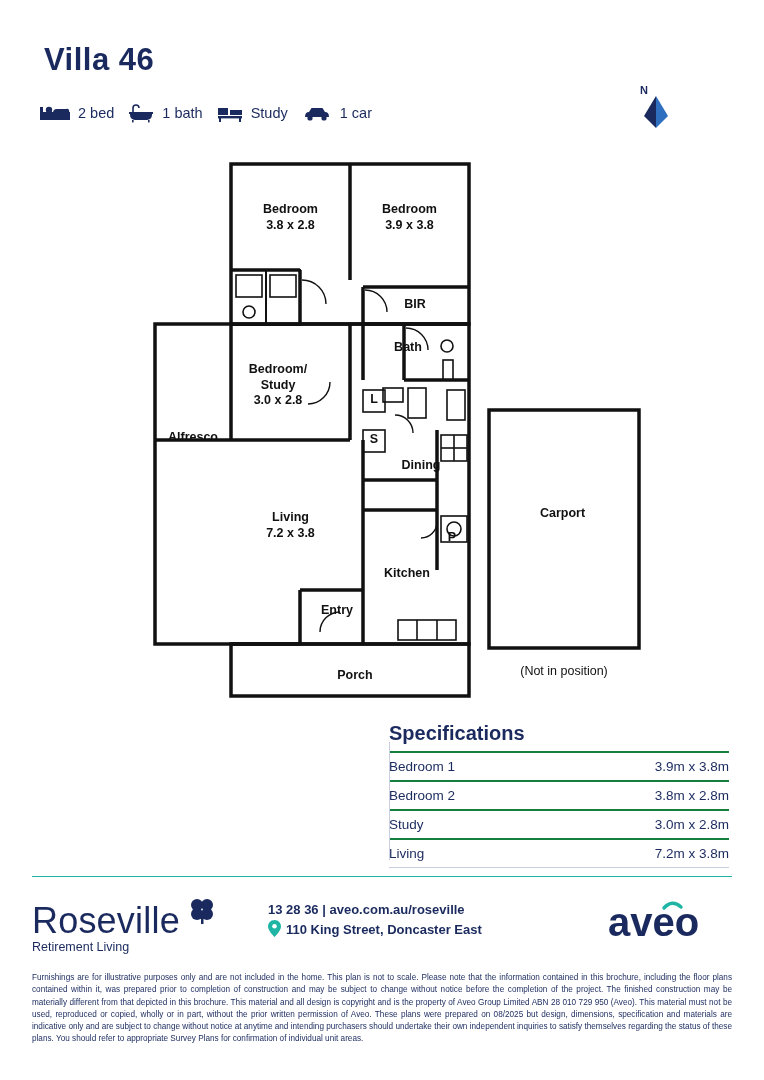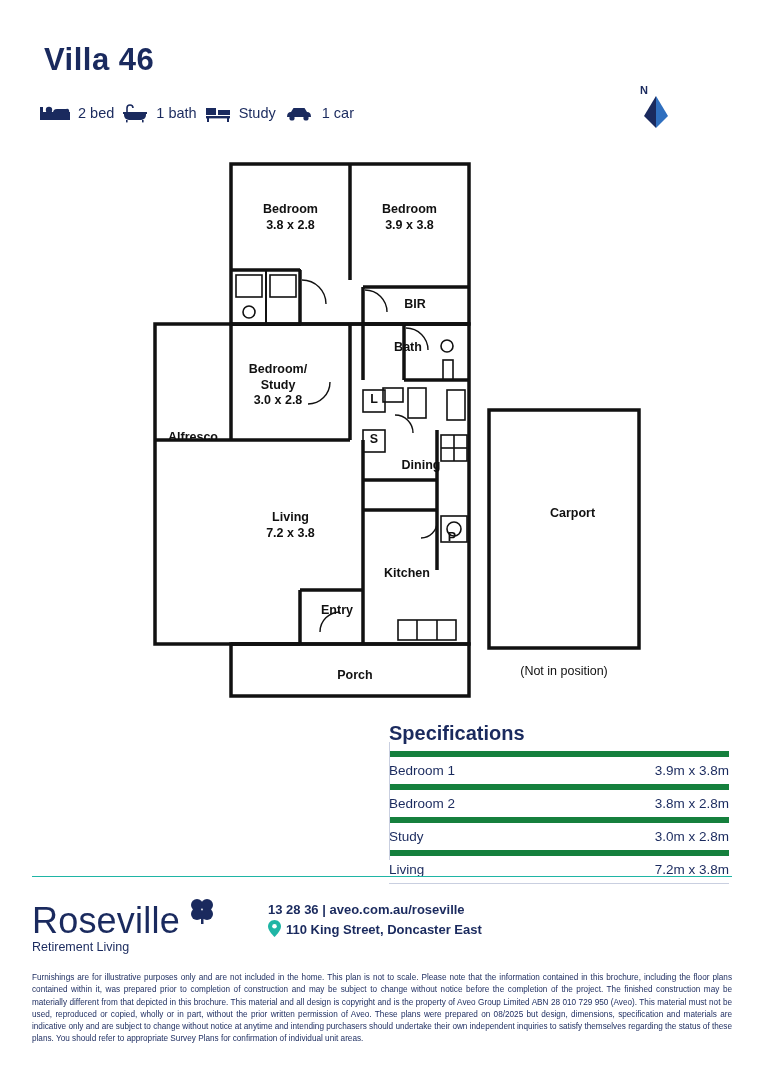--- a/index.html
+++ b/index.html
@@ -13,21 +13,21 @@
   .page { position: relative; width: 764px; height: 1080px; overflow: hidden; }
 
   
   .title {
     position: absolute; left: 44px; top: 42px;
     font-size: 31px; font-weight: bold; letter-spacing: 0.5px;
     color: #1a2a5e;
   }
   .features {
     position: absolute; left: 40px; top: 103px;
-    display: flex; align-items: center; gap: 8px;
+    display: flex; align-items: center; gap: 14px;
     font-size: 14.5px; color: #1a2a5e;
   }
   .feature { display: flex; align-items: center; gap: 8px; }
   .feature .lbl { font-size: 14.5px; }
   .ficon { display: inline-block; line-height: 0; }
 
   
   .compass { position: absolute; left: 636px; top: 86px; width: 46px; height: 48px; }
   .compass .nlbl { position: absolute; left: 4px; top: -2px; font-size: 11px; font-weight: bold; color: #1a2a5e; }
 
@@ -39,21 +39,21 @@
     line-height: 1.25; font-family: "Liberation Sans", sans-serif;
   }
   .rlabel .dim { display: block; font-weight: bold; }
   .rlabel .nm { font-weight: bold; }
 
   
   .specs { position: absolute; left: 389px; top: 722px; width: 340px; }
   .specs-title { font-size: 20px; font-weight: bold; color: #1a2a5e; margin-bottom: 6px; }
   .spec-row {
     display: flex; justify-content: space-between;
-    border-top: 6px solid #15803d;
+    border-top: 2px solid #15803d;
     padding: 6px 0 6px 0;
     font-size: 13.5px; color: #1a2a5e; align-items: flex-end;
   }
   .spec-row:last-child { border-bottom: 1px solid #c9cfe0; }
   .spec-name { }
   .spec-val { }
 
   
   .spec-rule { position: absolute; left: 389px; top: 742px; width: 1px; height: 118px; background: #c9cfe0; }
 
@@ -242,21 +242,21 @@
 
     <div class="rlabel" style="left:231px; top:360px; width:119px;">
       <span class="nm">Living</span>
       <span class="dim">7.2 x 3.8</span>
     </div>
 
     <div class="rlabel" style="left:372px; top:416px; width:70px; font-weight:bold;">Kitchen</div>
     <div class="rlabel" style="left:306px; top:453px; width:62px; font-weight:bold;">Entry</div>
     <div class="rlabel" style="left:310px; top:518px; width:90px; font-weight:bold;">Porch</div>
 
-    <div class="rlabel" style="left:489px; top:356px; width:167px; font-weight:bold;">Carport</div>
+    <div class="rlabel" style="left:479px; top:356px; width:167px; font-weight:bold;">Carport</div>
     <div class="rlabel" style="left:489px; top:514px; width:150px;">(Not in position)</div>
 
     <div class="rlabel" style="left:363px; top:242px; width:22px; font-weight:bold;">L</div>
     <div class="rlabel" style="left:363px; top:282px; width:22px; font-weight:bold;">S</div>
     <div class="rlabel" style="left:441px; top:380px; width:22px; font-weight:bold;">P</div>
   </div>
 
   <div class="specs">
     <div class="specs-title">Specifications</div>
     <div class="spec-row">
@@ -301,17 +301,23 @@
         <span>
           <svg width="13" height="17" viewBox="0 0 13 17">
             <path d="M6.5 0 C2.9 0 0 2.9 0 6.5 C0 11 6.5 17 6.5 17 C6.5 17 13 11 13 6.5 C13 2.9 10.1 0 6.5 0 Z" fill="#1fb5a5"></path>
             <circle cx="6.5" cy="6.3" r="2.3" fill="#ffffff"></circle>
           </svg>
         </span>
         <span>110 King Street, Doncaster East</span>
       </div>
     </div>
 
+    <div class="aveo">
+      <svg width="122" height="46" viewBox="0 0 122 46">
+        <text x="0" y="36" font-family="Liberation Sans, sans-serif" font-size="40" font-weight="bold" fill="#1a2a5e">aveo</text>
+        <path d="M56 8 q8 -9 17 -1" stroke="#1fb5a5" stroke-width="3.4" fill="none" stroke-linecap="round"></path>
+      </svg>
+    </div>
   </div>
 
   <div class="disclaimer">Furnishings are for illustrative purposes only and are not included in the home. This plan is not to scale. Please note that the information contained in this brochure, including the floor plans contained within it, was prepared prior to completion of construction and may be subject to change without notice before the completion of the project. The finished construction may be materially different from that depicted in this brochure. This material and all design is copyright and is the property of Aveo Group Limited ABN 28 010 729 950 (Aveo). This material must not be used, reproduced or copied, wholly or in part, without the prior written permission of Aveo. These plans were prepared on 08/2025 but design, dimensions, specification and materials are indicative only and are subject to change without notice at anytime and intending purchasers should undertake their own independent inquiries to satisfy themselves regarding the status of these plans. You should refer to appropriate Survey Plans for confirmation of individual unit areas.</div>
 
 </div>
 
 </body></html>

